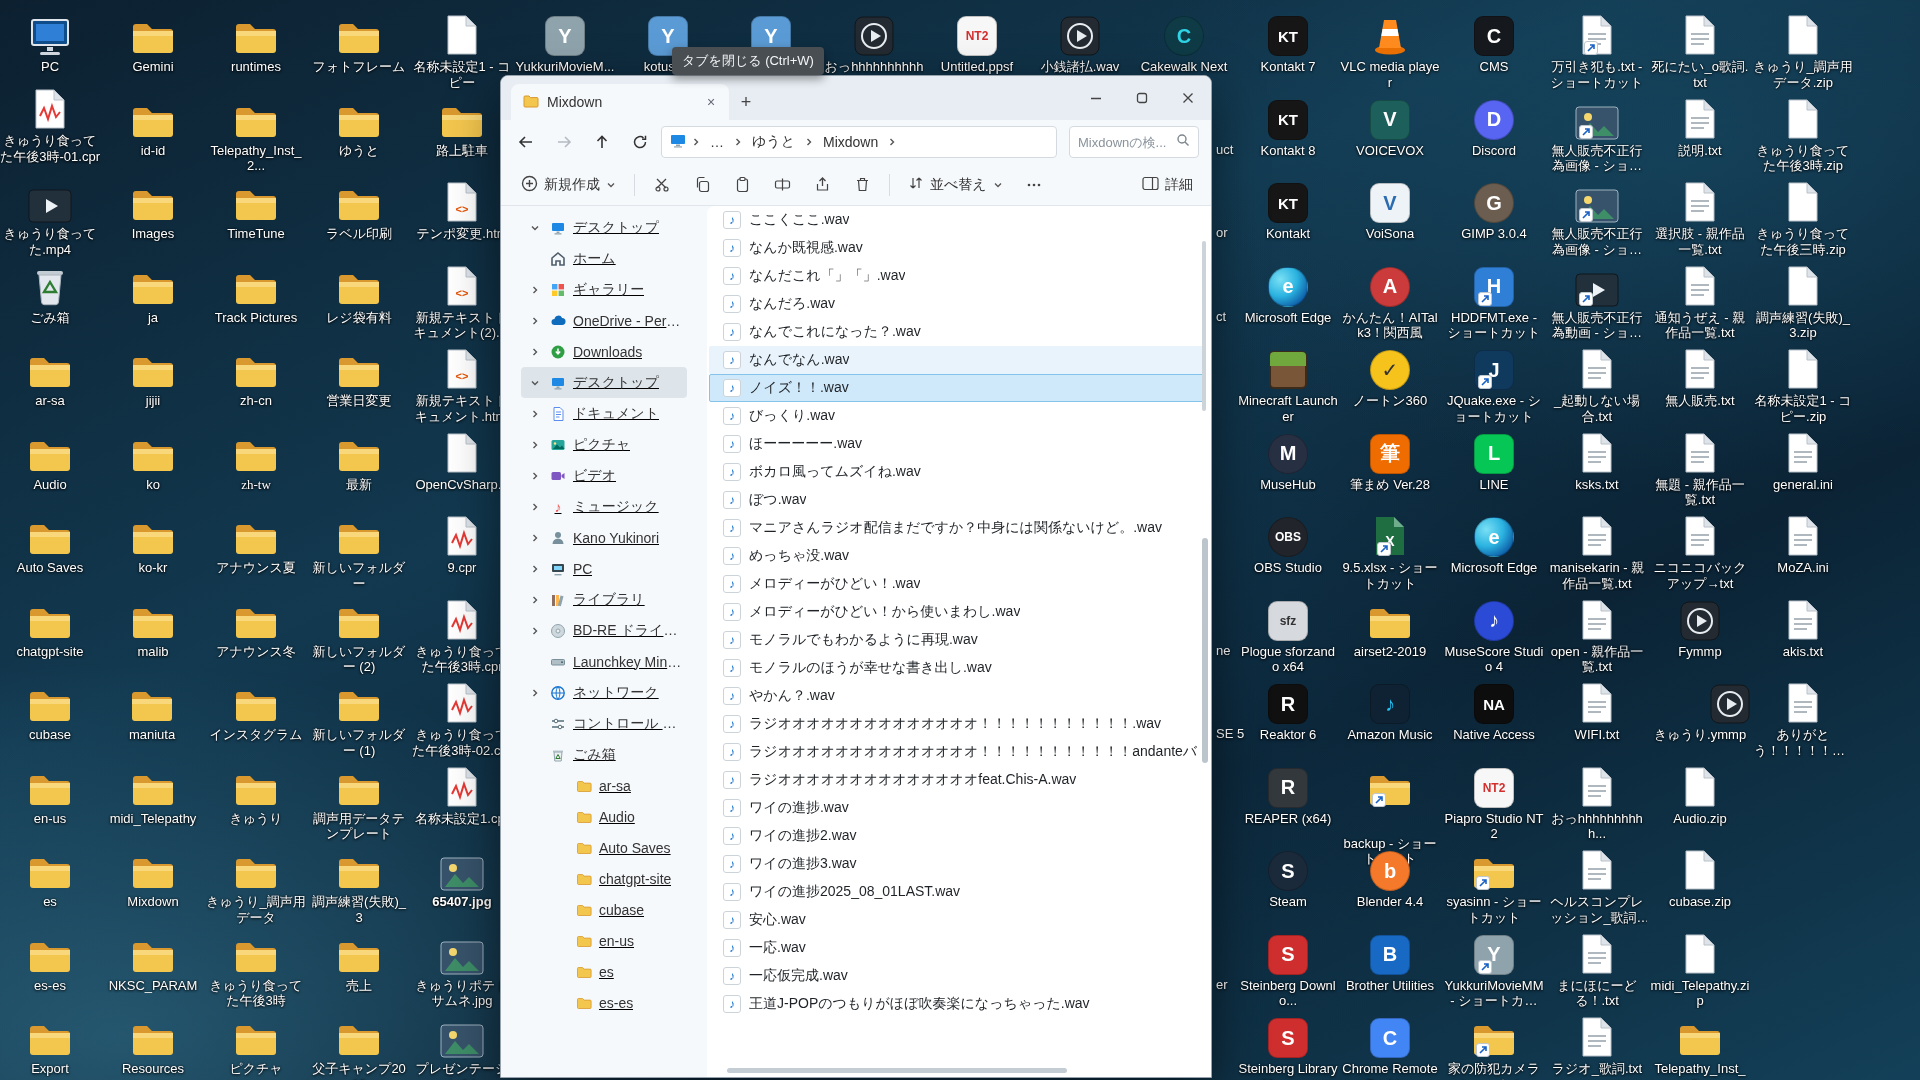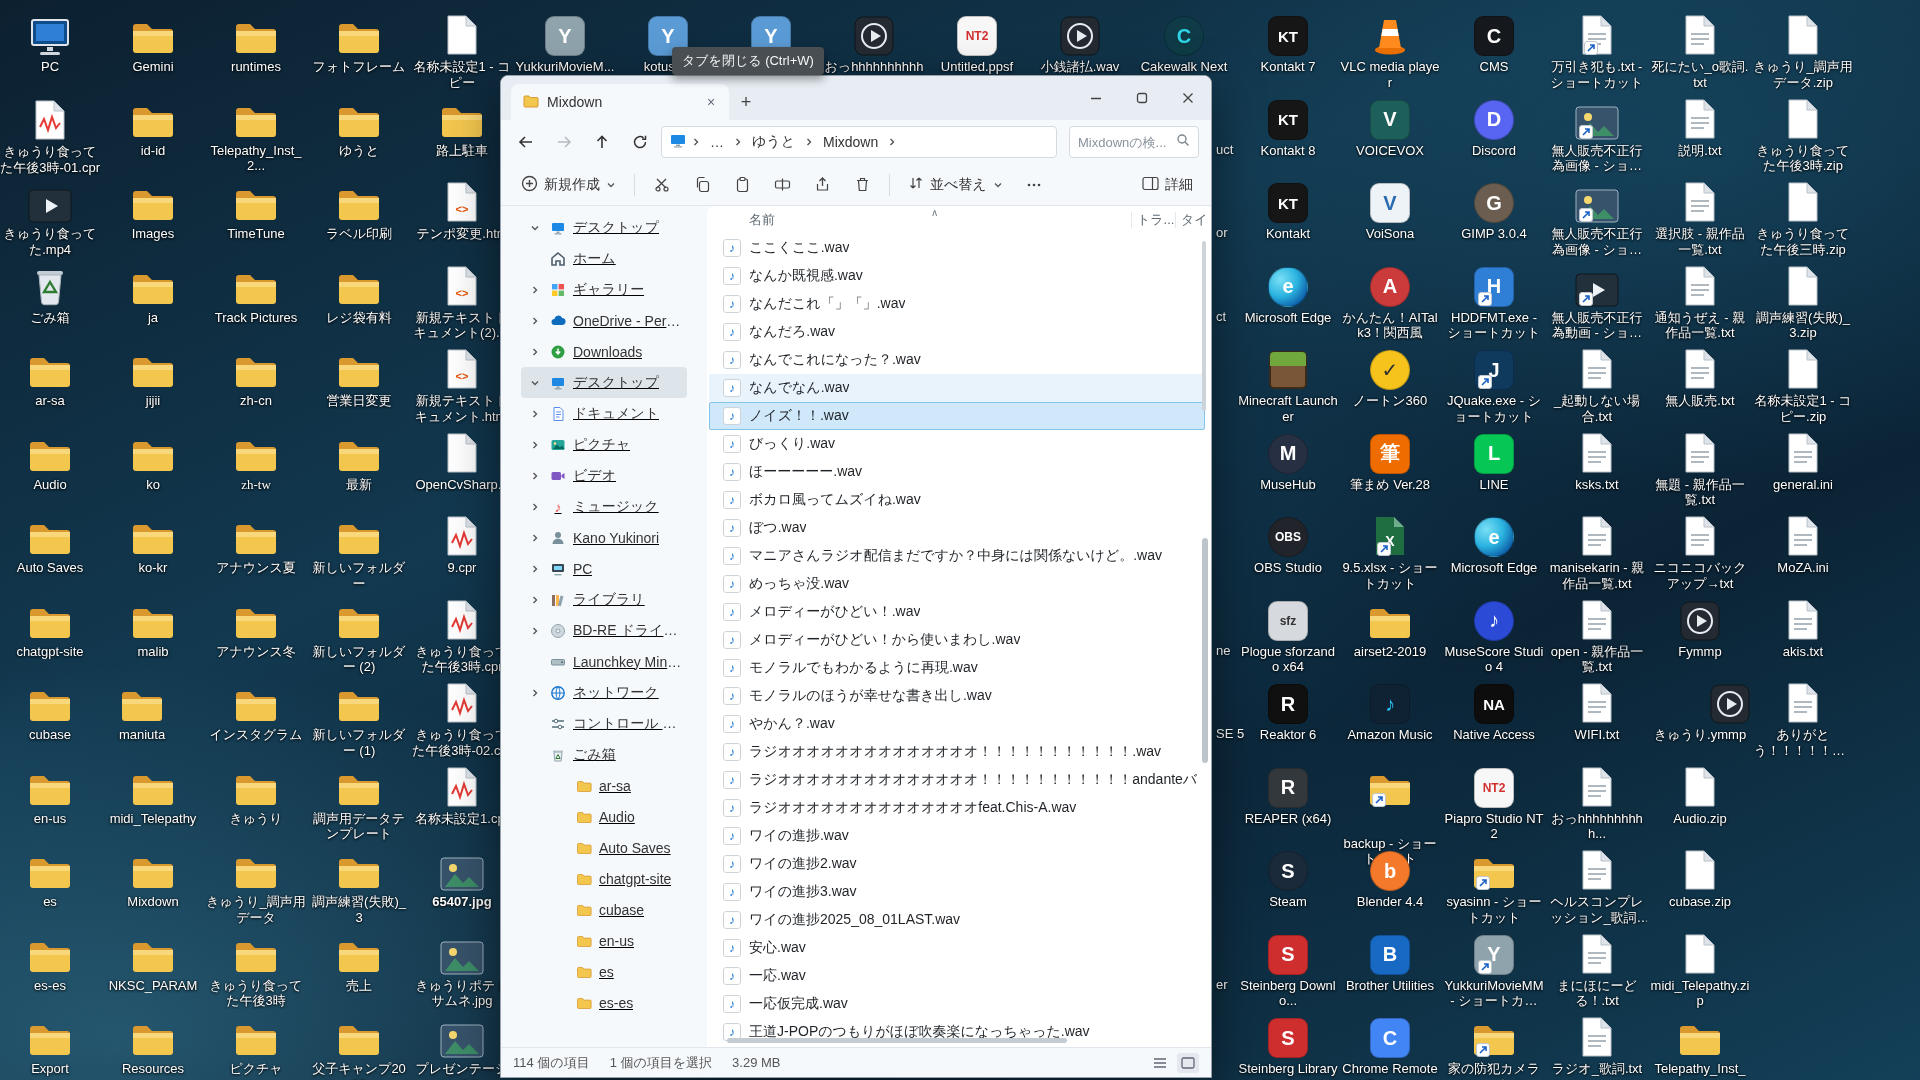--- a/index.html
+++ b/index.html
@@ -94,21 +94,21 @@
         <div class="ig">
           <svg width="44" height="40" viewBox="0 0 44 40">
             <rect x="4" y="4" width="36" height="25" rx="2" fill="#0e4c8a" stroke="#dfe5ea" stroke-width="2"></rect>
             <rect x="8" y="8" width="28" height="17" fill="#2f7fd6"></rect>
             <rect x="19" y="31" width="6" height="4" fill="#cfd6dd"></rect>
             <rect x="12" y="36" width="20" height="3" rx="1.5" fill="#cfd6dd"></rect>
           </svg>
         </div>
         <div class="lbl">PC</div>
       </div>
-      <div class="dicon" style="left: 0px; top: 95px;">
+      <div class="dicon" style="left: 0px; top: 84px;">
         <div class="ig">
           <svg width="34" height="42" viewBox="0 0 34 42">
             <path d="M3 2h18l10 10v28H3z" fill="#fff" stroke="#b9c2ca"></path>
             <path d="M21 2l10 10H21z" fill="#dde3e8" stroke="#b9c2ca"></path>
             <polyline points="7,28 11,20 15,31 19,18 23,29 27,24" fill="none" stroke="#e53935" stroke-width="2"></polyline>
           </svg>
         </div>
         <div class="lbl">きゅうり食ってた午後3時-01.cpr</div>
       </div>
       <div class="dicon" style="left: 0px; top: 177px;">
@@ -293,21 +293,21 @@
       <div class="dicon" style="left: 103px; top: 594.5px;">
         <div class="ig">
           <svg width="44" height="38" viewBox="0 0 44 38">
             <path d="M2 9a3 3 0 0 1 3-3h11l5 5h18a3 3 0 0 1 3 3v2H2z" fill="#d9992e"></path>
             <rect x="2" y="13" width="40" height="22" rx="3" fill="#f3c64e"></rect>
             <rect x="2" y="13" width="40" height="5" fill="#f8d87a"></rect>
           </svg>
         </div>
         <div class="lbl">malib</div>
       </div>
-      <div class="dicon" style="left: 92px; top: 678px;">
+      <div class="dicon" style="left: 102px; top: 678px;">
         <div class="ig">
           <svg width="44" height="38" viewBox="0 0 44 38">
             <path d="M2 9a3 3 0 0 1 3-3h11l5 5h18a3 3 0 0 1 3 3v2H2z" fill="#d9992e"></path>
             <rect x="2" y="13" width="40" height="22" rx="3" fill="#f3c64e"></rect>
             <rect x="2" y="13" width="40" height="5" fill="#f8d87a"></rect>
           </svg>
         </div>
         <div class="lbl">maniuta</div>
       </div>
       <div class="dicon" style="left: 103px; top: 761.5px;">
@@ -1971,28 +1971,20 @@
             <span class="chev"></span>
             <span class="sbic">
               <svg width="16" height="16" viewBox="0 0 16 16">
                 <path d="M1.5 4.5a1 1 0 0 1 1-1h4l1.6 1.6h6a1 1 0 0 1 1 1V12.5a1 1 0 0 1-1 1H2.5a1 1 0 0 1-1-1z" fill="#f3c64e" stroke="#d9992e" stroke-width=".8"></path>
               </svg>
             </span>
             <span class="sblbl">es-es</span>
           </div>
         </div>
       <div class="filepane">
-        <div class="colhdr">
-          <span>名前</span>
-          <span class="sortcaret">∧</span>
-          <span class="hsep" style="left:424px"></span>
-          <span class="h2">トラ...</span>
-          <span class="hsep" style="left:468px"></span>
-          <span class="h3">タイ</span>
-        </div>
         <div class="flist" id="filelist">
             <div class="frow">
               <span class="wavic">♪</span>
               <span class="fname">ここくここ.wav</span>
             </div>
             <div class="frow">
               <span class="wavic">♪</span>
               <span class="fname">なんか既視感.wav</span>
             </div>
             <div class="frow">
@@ -2101,36 +2093,19 @@
             </div>
             <div class="frow">
               <span class="wavic">♪</span>
               <span class="fname">王道J-POPのつもりがほぼ吹奏楽になっちゃった.wav</span>
             </div>
           </div>
         <div class="hbar"></div>
       </div>
     </div>
 
-    <div class="statusbar">
-      <span>114 個の項目</span>
-      <span>1 個の項目を選択</span>
-      <span>3.29 MB</span>
-      <div class="viewtg">
-        <span>
-            <svg width="14" height="12">
-              <path d="M1 2h12M1 6h12M1 10h12" stroke="#667" stroke-width="1.3"></path>
-            </svg>
-          </span>
-        <span class="on">
-            <svg width="14" height="12">
-              <rect x="1" y="1" width="12" height="10" rx="1.5" fill="none" stroke="#667" stroke-width="1.3"></rect>
-            </svg>
-          </span>
-      </div>
-    </div>
 
     <div class="vbar"></div>
     <div class="sbbar"></div>
   </div>
 
   <div class="tooltip">タブを閉じる (Ctrl+W)</div>
 </div>
 
 </body></html>

